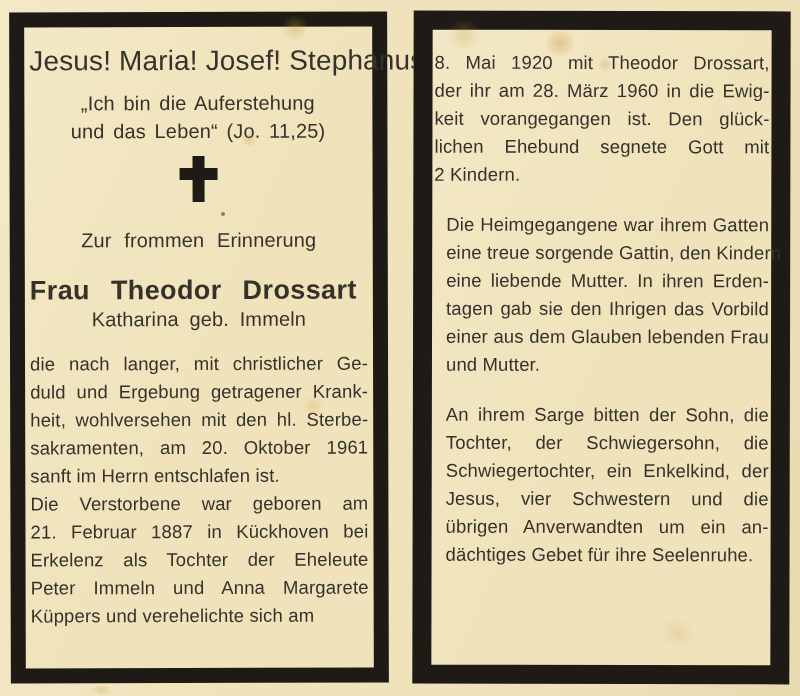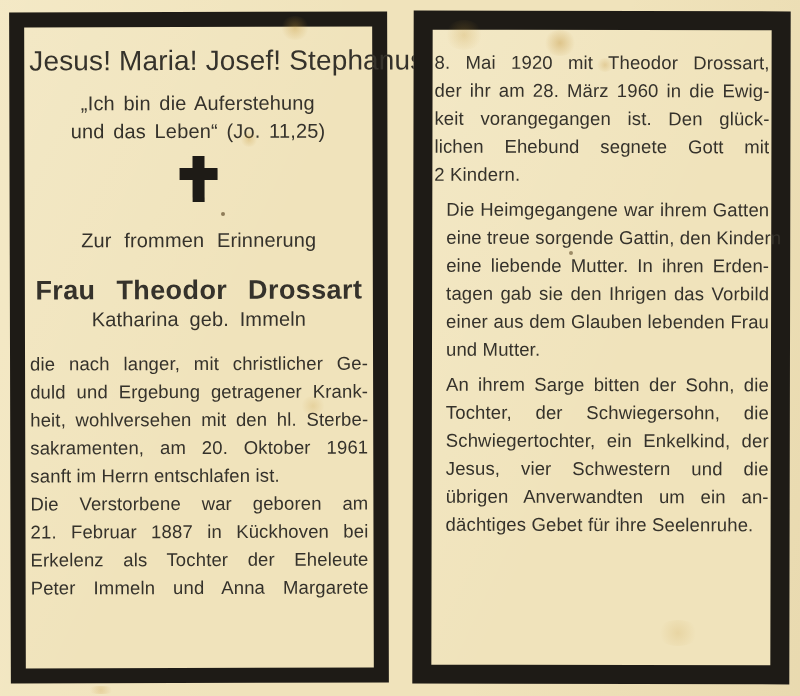--- a/index.html
+++ b/index.html
@@ -79,31 +79,30 @@
     margin-top: 24px;
     font-size: 20px;
     text-align: center;
     word-spacing: 7px;
   }
   .name {
     margin-top: 21px;
     font-size: 27px;
     line-height: 30px;
     font-weight: bold;
-    text-align: center;
     word-spacing: 13px;
     letter-spacing: 0.4px;
   }
   .maiden {
     font-size: 20px;
     text-align: center;
     word-spacing: 5px;
   }
   .body-left { margin-top: 17px; }
-  .content-right .para + .para { margin-top: 7px; padding-left: 12px; }
+  .content-right .para + .para { margin-top: 22px; padding-left: 12px; }
 
   
   .stain { position: absolute; border-radius: 50%; pointer-events: none; }
   .s1 { left: 280px; top: 16px;  width: 30px; height: 24px;
         background: radial-gradient(circle, rgba(196,150,54,0.35), rgba(196,150,54,0) 70%); }
   .s2 { left: 240px; top: 132px; width: 18px; height: 15px;
         background: radial-gradient(circle, rgba(196,150,54,0.30), rgba(196,150,54,0) 70%); }
   .s3 { left: 543px; top: 30px;  width: 34px; height: 26px;
         background: radial-gradient(circle, rgba(190,142,50,0.38), rgba(190,142,50,0) 70%); }
   .s4 { left: 596px; top: 58px;  width: 18px; height: 14px;
@@ -143,20 +142,21 @@
             <div class="bline">duld und Ergebung getragener Krank-</div>
             <div class="bline">heit, wohlversehen mit den hl. Sterbe-</div>
             <div class="bline">sakramenten, am 20. Oktober 1961</div>
             <div class="bline bline-end">sanft im Herrn entschlafen ist.</div>
           </div>
         <div class="para">
             <div class="bline">Die Verstorbene war geboren am</div>
             <div class="bline">21. Februar 1887 in Kückhoven bei</div>
             <div class="bline">Erkelenz als Tochter der Eheleute</div>
             <div class="bline">Peter Immeln und Anna Margarete</div>
+            <div class="bline bline-end">Küppers und verehelichte sich am</div>
           </div>
       </div>
     </div>
   </div>
 
   <div class="card card-right">
     <div class="content content-right">
       <div class="para">
           <div class="bline">8. Mai 1920 mit Theodor Drossart,</div>
           <div class="bline">der ihr am 28. März 1960 in die Ewig-</div>

